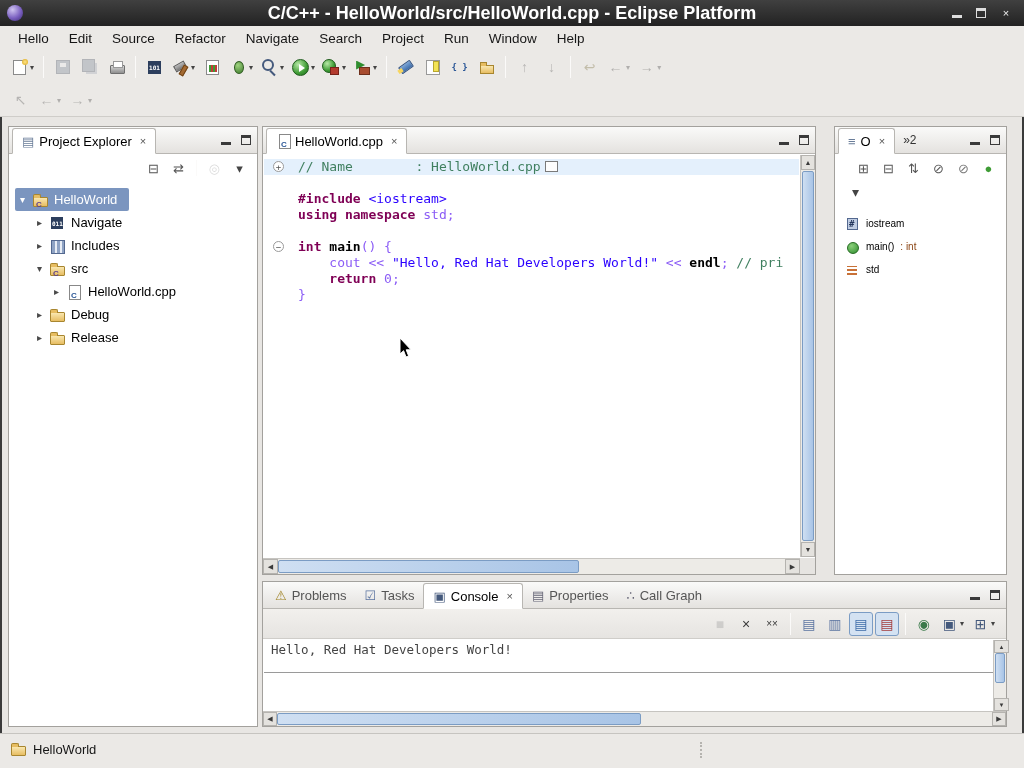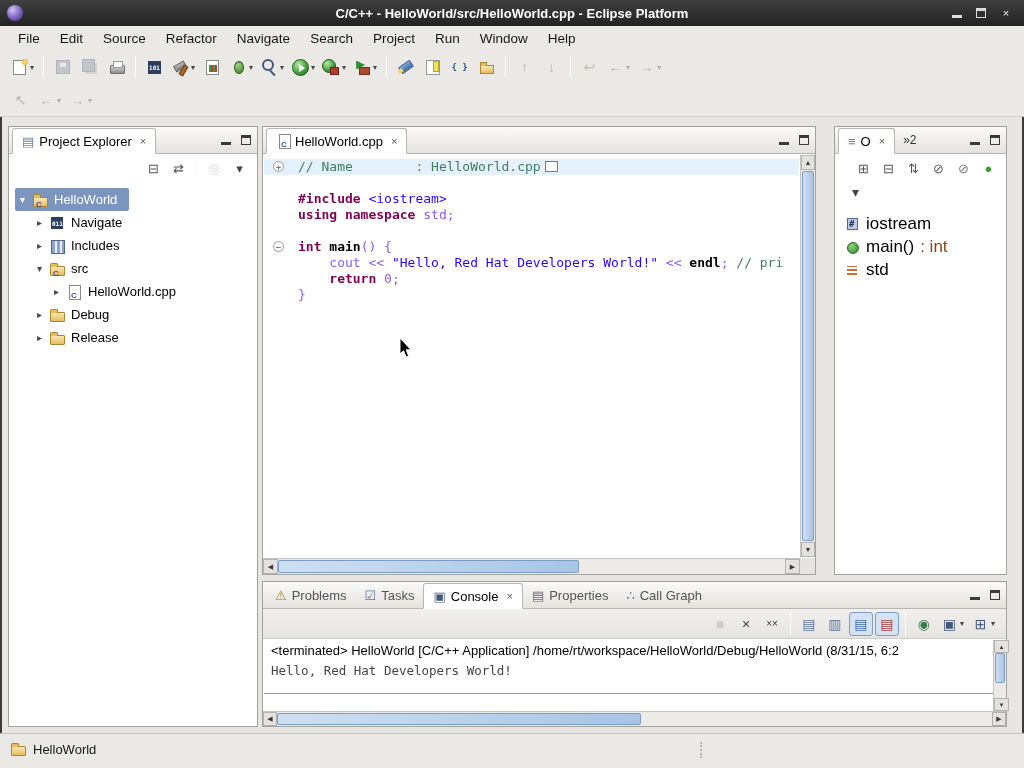--- a/index.html
+++ b/index.html
@@ -10,21 +10,21 @@
     background:#e8e6e3;
     box-shadow: inset 2px 0 0 #3a3a3a, inset -2px 0 0 #3a3a3a, inset 0 -2px 0 #3a3a3a;
   }
 
   
   .titlebar { position:absolute; top:0; left:0; right:0; height:26px;
     background:linear-gradient(#404040,#222); display:flex; align-items:center; }
   .tb-logo { width:16px; height:16px; border-radius:50%; margin-left:7px; z-index:2;
     background:radial-gradient(circle at 35% 30%, #cfc4f0, #7a5fc0 55%, #3a2a6e); }
   .tb-title { position:absolute; left:0; right:0; text-align:center; color:#fff;
-    font-size:13px; font-weight:bold; }
+    font-size:18px; font-weight:bold; }
   .tb-controls { margin-left:auto; z-index:2; display:flex; align-items:center; gap:14px; margin-right:12px; }
   .wbtn { display:inline-flex; align-items:center; justify-content:center; width:12px; height:12px; color:#eee; font-size:11px; }
   .wbtn-min { width:10px; height:9px; border-bottom:3px solid #ddd; }
   .wbtn-max { width:10px; height:10px; border:1px solid #ddd; border-top-width:3px; }
 
   
   .menubar { position:absolute; top:26px; left:0; right:0; height:24px; background:#ebe9e6;
     display:flex; align-items:center; padding-left:8px; }
   .menu-item { padding:3px 10px; font-size:13.5px; color:#161616; }
 
@@ -177,21 +177,21 @@
   .sarr { flex:none; width:15px; display:flex; align-items:center; justify-content:center;
     font-size:7px; color:#3a3a3a; background:#e4e2de; border:1px solid #b5b3af; }
   .vscroll .sarr { width:auto; height:15px; }
   .vthumb, .hthumb { background:linear-gradient(90deg,#cfdff2,#a8c4e6); border:1px solid #7b9cc4; border-radius:2px; }
   .vthumb { position:absolute; left:1px; right:1px; }
   .hthumb { margin:1px 0; }
   .scorner { position:absolute; right:0; bottom:0; width:15px; height:16px; background:#e6e4e1; }
 
   
   .viewmenu-row { height:20px; display:flex; align-items:center; padding-left:8px; background:#fff; }
-  .outline-list { padding:10px 4px 0 10px; font-size:17px; }
+  .outline-list { padding:10px 4px 0 10px; font-size:10px; }
   .orow { display:flex; align-items:center; gap:6px; height:23px; }
   .oi { width:15px; height:14px; position:relative; display:inline-block; flex:none; }
   .oi-include::before { content:""; position:absolute; inset:1px 2px; background:#c0cde3; border:1px solid #53688f; }
   .oi-include::after { content:"#"; position:absolute; left:4px; top:2px; font:bold 9px "DejaVu Sans Mono",monospace; color:#24365c; }
   .oi-namespace::before { content:""; position:absolute; left:2px; top:3px; width:10px; height:9px;
     background:repeating-linear-gradient(0deg,#c87137 0 2px,transparent 2px 4px); }
   .oi-function::before { content:""; position:absolute; left:2px; top:2px; width:10px; height:10px;
     border-radius:50%; background:radial-gradient(circle at 35% 30%,#8bd07a,#2f8d2f); border:1px solid #256b22; }
   .osuffix { color:#8b4513; }
 
@@ -226,21 +226,21 @@
   <span class="tb-logo"></span>
   <div class="tb-title">C/C++ - HelloWorld/src/HelloWorld.cpp - Eclipse Platform</div>
   <div class="tb-controls">
     <span class="wbtn-min"></span>
     <span class="wbtn-max"></span>
     <span class="wbtn">×</span>
   </div>
 </div>
 
 <div class="menubar">
-    <div class="menu-item">File</div>
+    <div class="menu-item">Hello</div>
     <div class="menu-item">Edit</div>
     <div class="menu-item">Source</div>
     <div class="menu-item">Refactor</div>
     <div class="menu-item">Navigate</div>
     <div class="menu-item">Search</div>
     <div class="menu-item">Project</div>
     <div class="menu-item">Run</div>
     <div class="menu-item">Window</div>
     <div class="menu-item">Help</div>
   </div>
@@ -580,21 +580,20 @@
       <div class="tbtn">
         <span class="mi" style="color: rgb(68, 89, 124);">▣</span>
         <span class="dd">▾</span>
       </div>
       <div class="tbtn">
         <span class="mi" style="color: rgb(68, 89, 124);">⊞</span>
         <span class="dd">▾</span>
       </div>
     </div>
   <div class="console-body">
-    <div class="console-head">&lt;terminated&gt; HelloWorld [C/C++ Application] /home/rt/workspace/HelloWorld/Debug/HelloWorld (8/31/15, 6:2</div>
     <div class="console-out">Hello, Red Hat Developers World!</div>
     <div class="caret-line"></div>
   </div>
   <div class="console-vscroll">
     <div class="sarr">▲</div>
     <div class="vthumb" style="top:13px;height:42%;"></div>
     <div class="sarr" style="position:absolute;bottom:0;left:0;right:0;">▼</div>
   </div>
   <div class="console-hscroll">
     <div class="sarr">◀</div>

